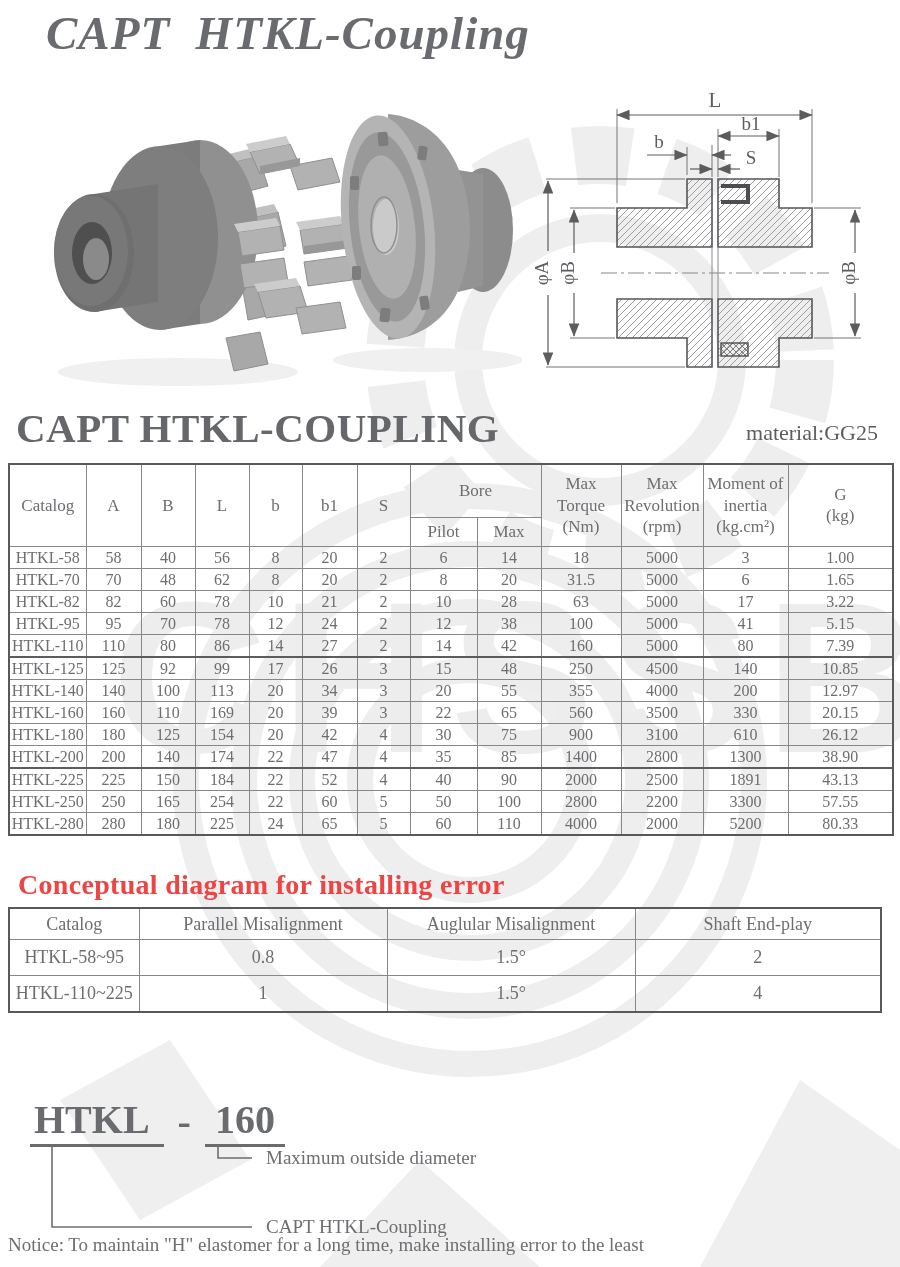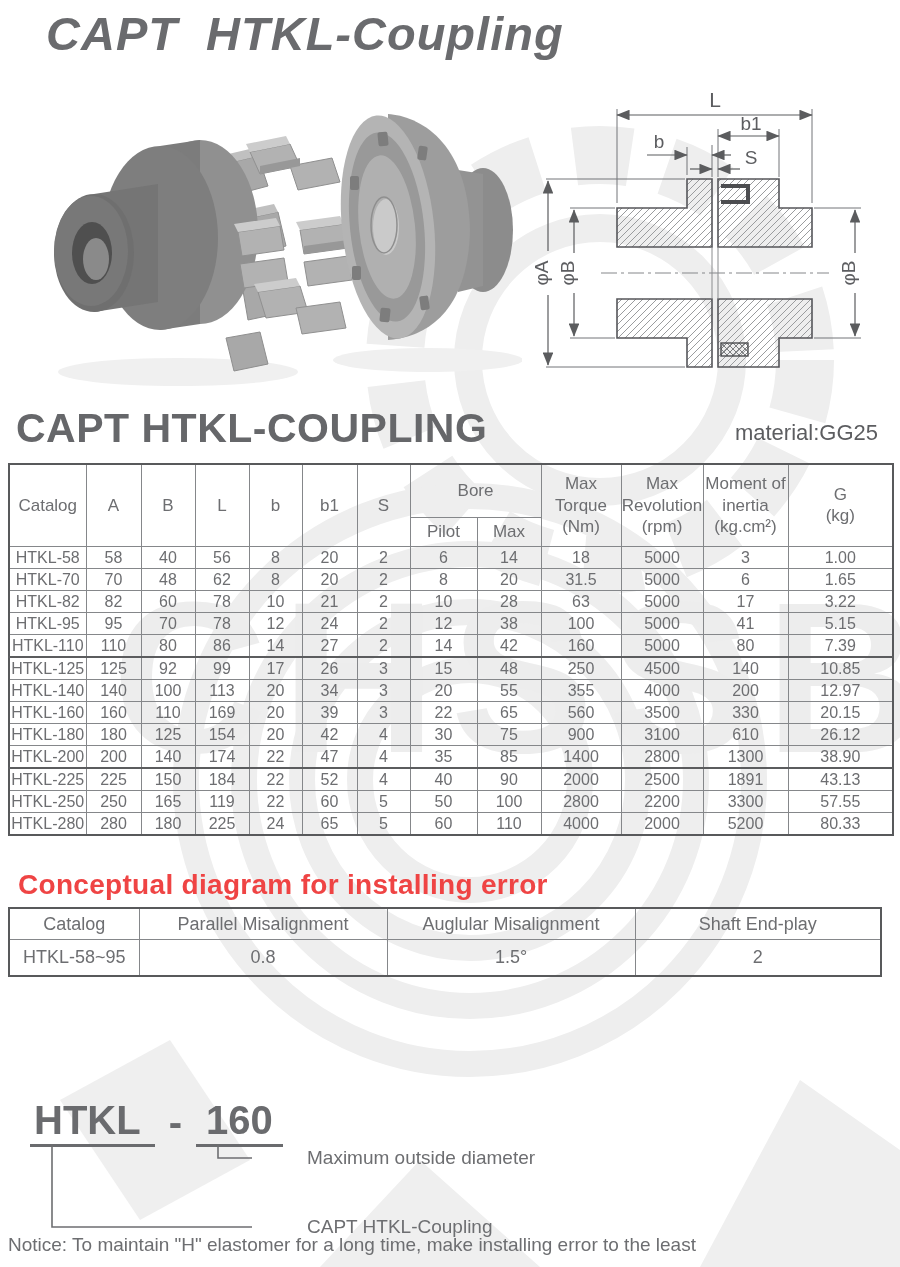--- a/index.html
+++ b/index.html
@@ -1,21 +1,21 @@
 <!DOCTYPE html>
 <html><head>
 <meta charset="utf-8">
 <style>
   html,body{margin:0;padding:0;background:#ffffff;}
   .page{
     position:relative; width:900px; height:1267px; overflow:hidden;
     background:#ffffff; font-family:"Liberation Sans", sans-serif; color:#6d6e71;
   }
   .layer{position:absolute; inset:0;}
-  .content{position:absolute; inset:0; z-index:1;}
+  .content{position:absolute; inset:0; z-index:1;font-family:Liberation Serif, serif;}
   .watermark{z-index:0;}
 
   .page-title{
     position:absolute; left:46px; top:6px; font-size:47px; font-weight:bold;
     font-style:italic; color:#6a6b6e; letter-spacing:1px; white-space:pre;
   }
   .section-row{position:absolute; left:16px; top:408px; width:862px; display:flex; align-items:flex-end; justify-content:space-between;}
   .section-heading{font-size:41px; font-weight:bold; color:#66676a; letter-spacing:0.5px; line-height:1;}
   .material{font-size:22px; color:#5c5d60; padding-bottom:3px;}
 
@@ -43,21 +43,21 @@
   .install-table th{font-size:18px; height:30px;}
   .install-table td{font-size:18px; height:35px;}
 
   .expr-heading{position:absolute; left:16px; top:1053px; font-size:32px; font-weight:bold; color:#626366;}
   .expr-code{position:absolute; left:30px; top:1100px; display:flex; align-items:center; gap:0;}
   .expr-code .seg{font-size:40px; font-weight:bold; color:#6a6b6e; line-height:1; padding-bottom:4px;}
   .expr-code .u{border-bottom:3px solid #6a6b6e;}
   .expr-code .series{padding-left:4px; padding-right:14px;}
   .expr-code .dash{margin:0 14px;}
   .expr-code .size{padding-left:10px; padding-right:10px;}
-  .callout-label{position:absolute; font-size:19px; color:#6d6e71; white-space:nowrap;margin-left:41px;}
+  .callout-label{position:absolute; font-size:19px; color:#6d6e71; white-space:nowrap;}
   .callout-diameter{left:266px; top:1147px;}
   .callout-coupling{left:266px; top:1216px;}
   .notice{position:absolute; left:8px; top:1234px; font-size:19px; color:#6d6e71;}
 
   .photo-svg{position:absolute; left:28px; top:80px;}
   .draw-svg{position:absolute; left:535px; top:85px;}
   .callout-svg{position:absolute; left:0px; top:1100px;}
 
   .dim-text{font-size:19px; fill:#5c5d60;}
   .dim-text-lg{font-size:21px; fill:#5c5d60;}
@@ -448,21 +448,21 @@
             <td>90</td>
             <td>2000</td>
             <td>2500</td>
             <td>1891</td>
             <td>43.13</td>
           </tr>
           <tr>
             <td>HTKL-250</td>
             <td>250</td>
             <td>165</td>
-            <td>119</td>
+            <td>254</td>
             <td>22</td>
             <td>60</td>
             <td>5</td>
             <td>50</td>
             <td>100</td>
             <td>2800</td>
             <td>2200</td>
             <td>3300</td>
             <td>57.55</td>
           </tr>
@@ -500,20 +500,26 @@
           <th>Shaft End-play</th>
         </tr>
       </thead>
       <tbody>
           <tr>
             <td>HTKL-58~95</td>
             <td>0.8</td>
             <td>1.5°</td>
             <td>2</td>
           </tr>
+          <tr>
+            <td>HTKL-110~225</td>
+            <td>1</td>
+            <td>1.5°</td>
+            <td>4</td>
+          </tr>
         </tbody>
     </table>
 
     <div class="expr-code">
       <span class="seg u series">HTKL</span>
       <span class="seg dash">-</span>
       <span class="seg u size">160</span>
     </div>
     <svg class="callout-svg" width="600" height="160" viewBox="0 0 600 160">
       <polyline points="218,44 218,58 252,58" fill="none" stroke="#6d6e71" stroke-width="1.6"></polyline>

